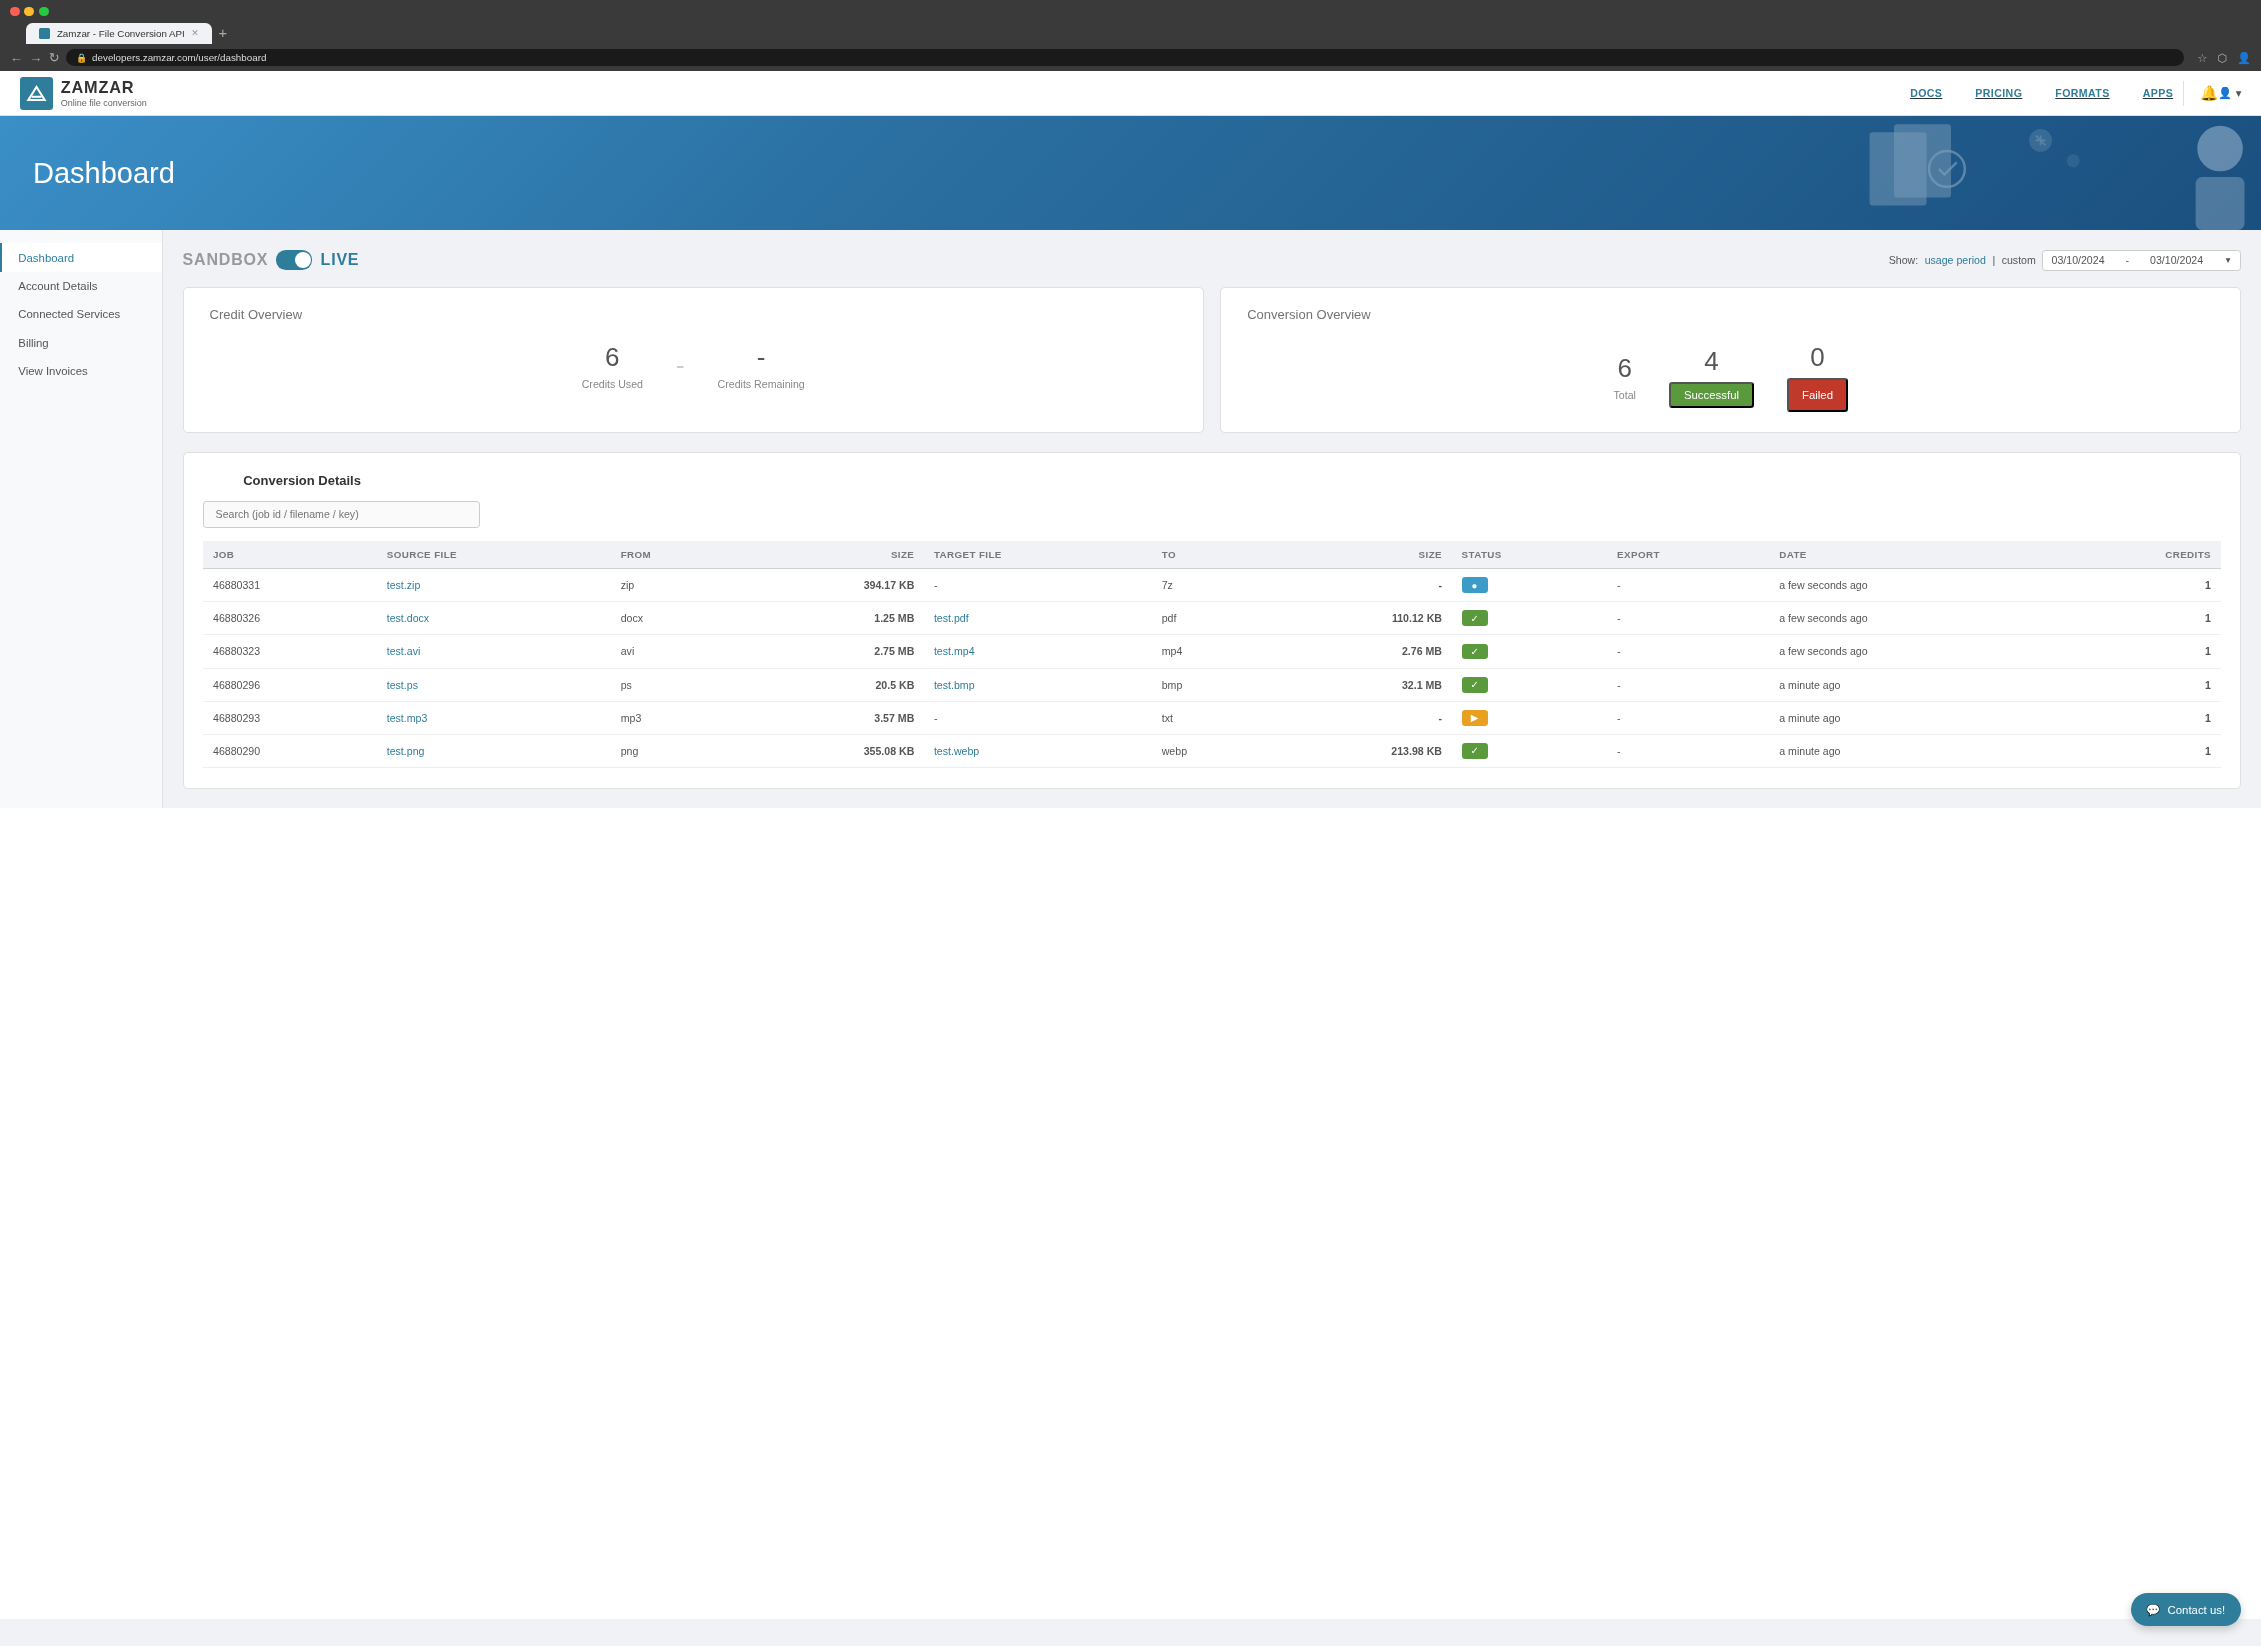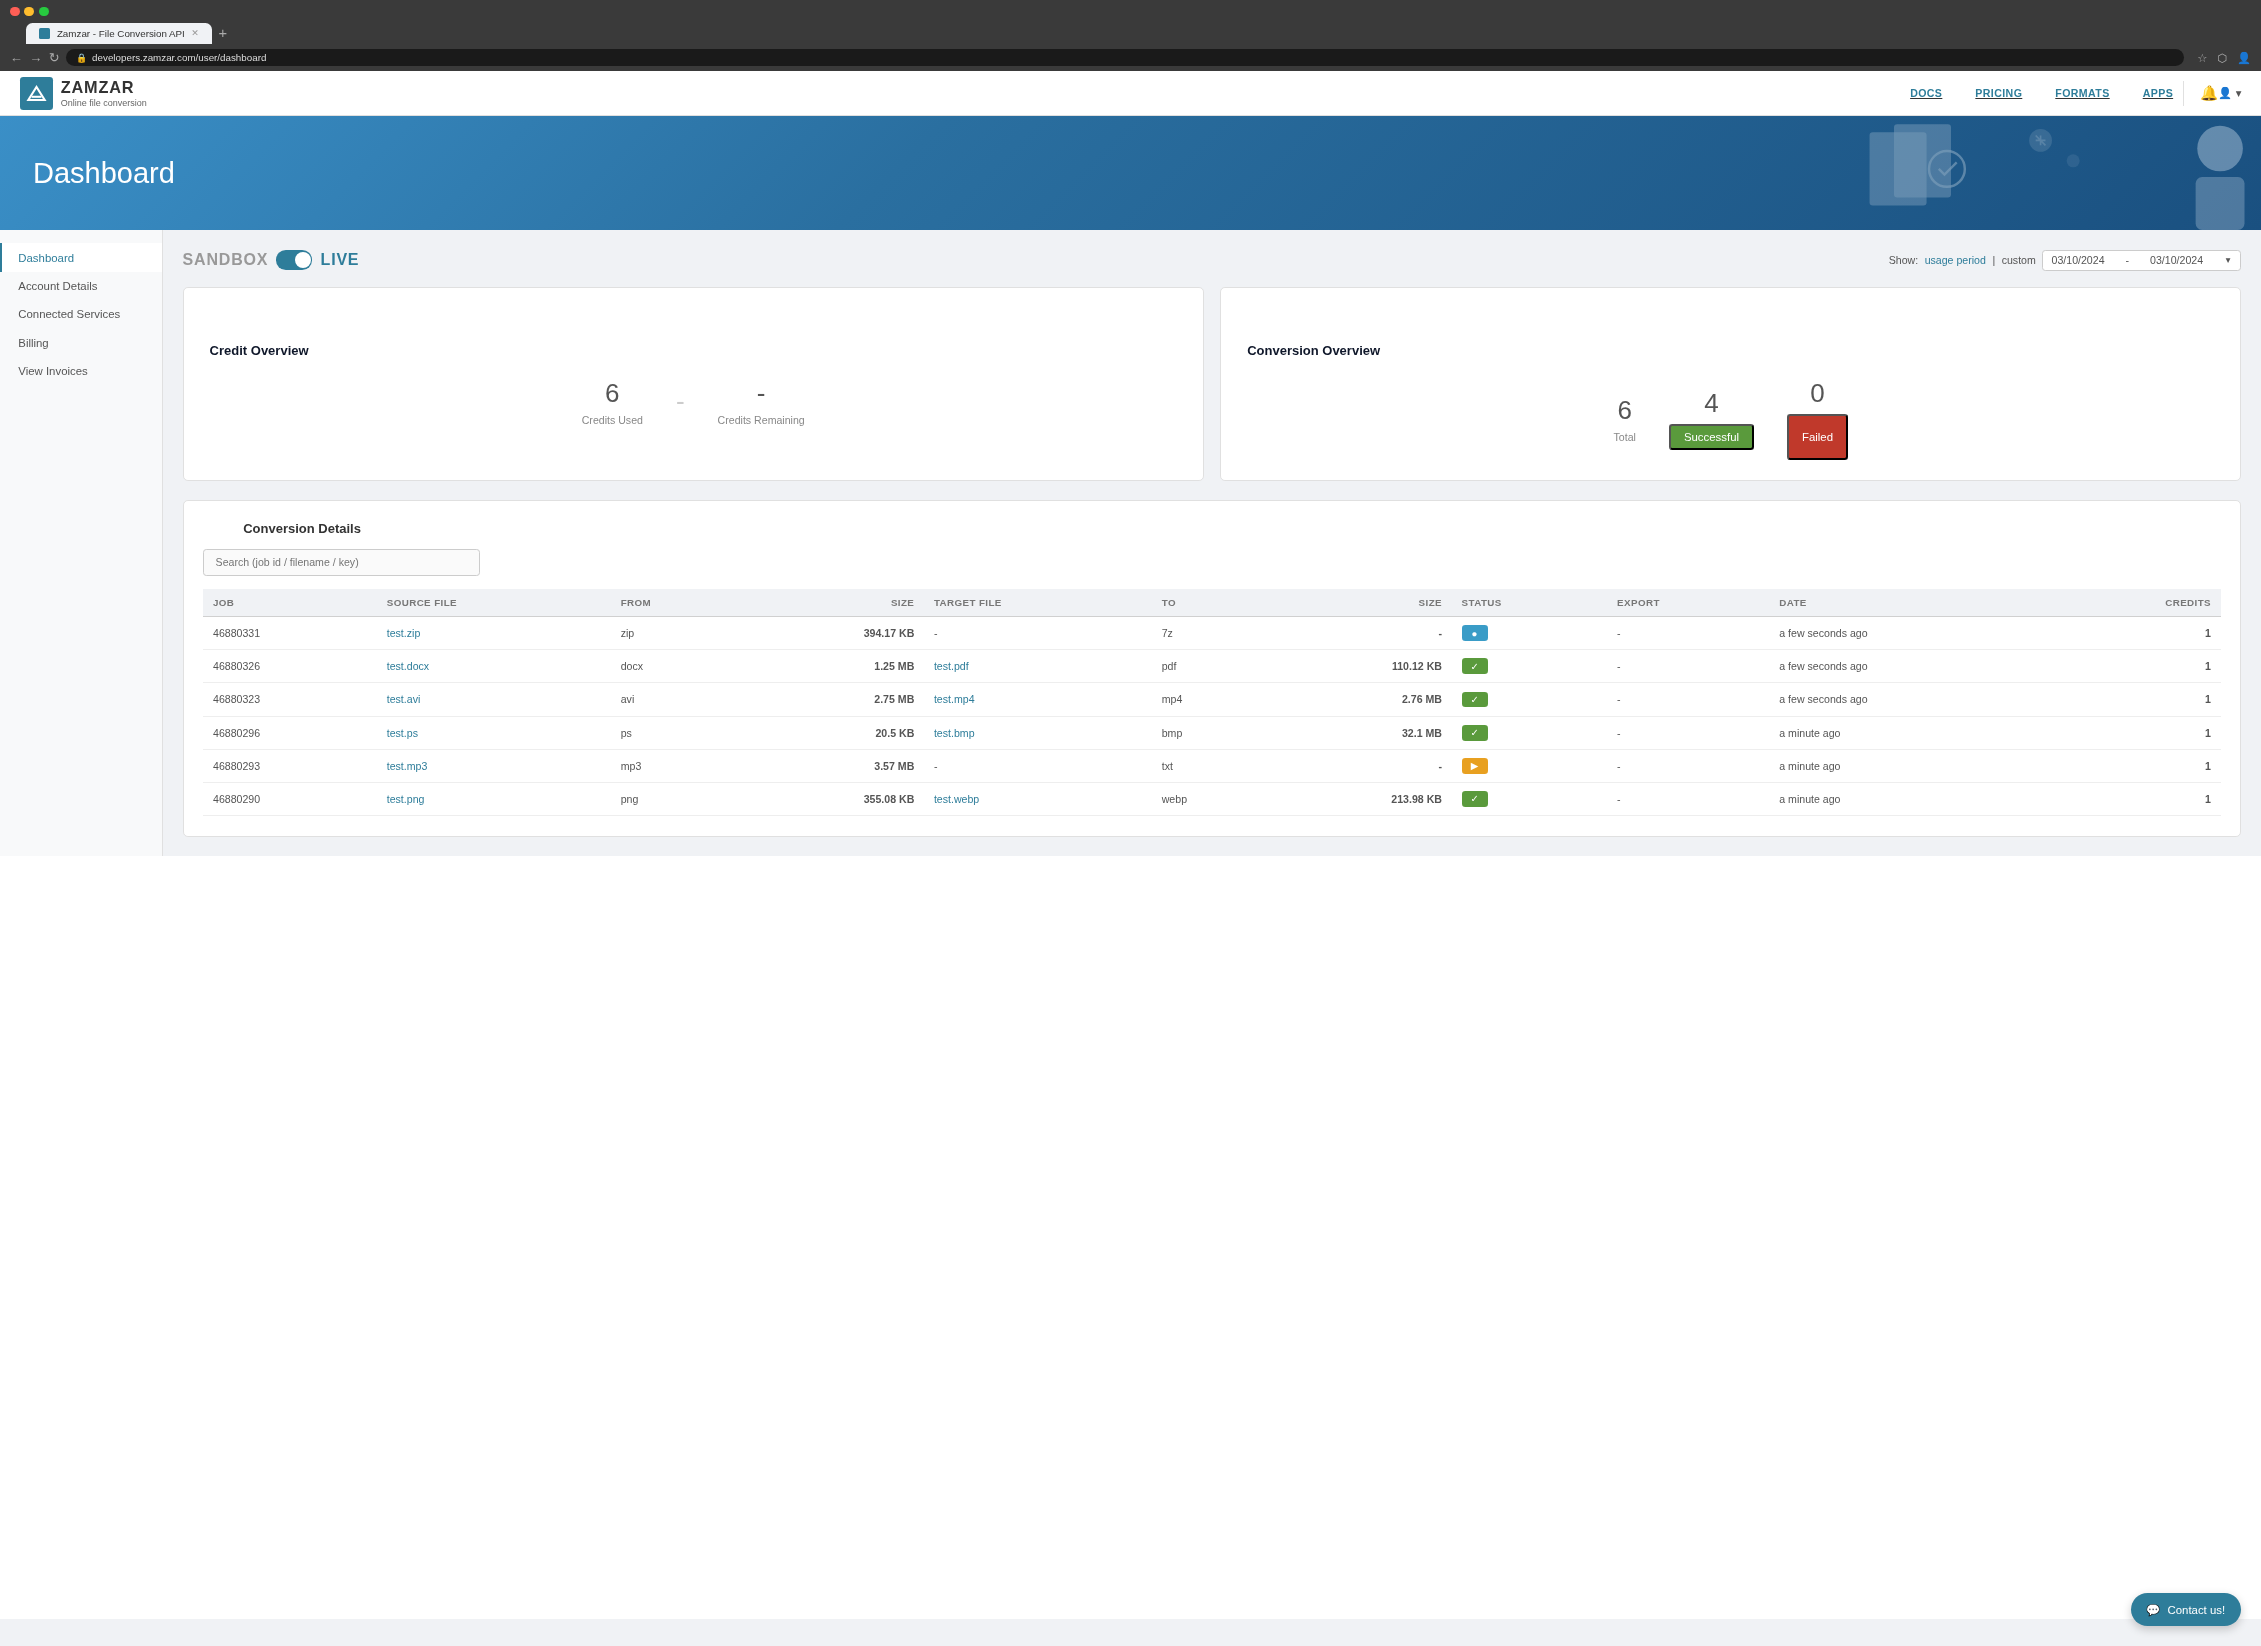--- a/index.html
+++ b/index.html
@@ -73,28 +73,28 @@
     .toggle-switch { width: 36px; height: 19.6px; background: #2E7D9A; border-radius: 9.8px; position: relative; cursor: pointer; }
     .toggle-thumb { width: 16.3px; height: 16.3px; background: #fff; border-radius: 50%; position: absolute; top: 1.6px; right: 1.6px; }
     .date-filter { display: flex; align-items: center; gap: 6.5px; font-size: 10.6px; color: #555; }
     .date-filter a { color: #2E7D9A; text-decoration: none; }
     .date-selector { background: #fff; border: 0.8px solid #ccc; border-radius: 3.3px; padding: 3.3px 8.2px; display: flex; align-items: center; gap: 21px; cursor: pointer; font-size: 10.6px; }
     .date-arrow { color: #555; font-size: 8.2px; }
 
     
     .overview-row { display: flex; gap: 16.3px; margin-bottom: 19.6px; }
     .overview-card { background: #fff; border: 0.8px solid #e0e0e0; border-radius: 4.9px; padding: 19.6px 26px; flex: 1; }
-    .card-title { font-size: 13px; font-weight: 700; color: #0f172a; margin-bottom: 19.6px; margin-top: 36px; }
+    .card-title { font-size: 13px; font-weight: 400; color: #737373; margin-bottom: 19.6px; }
     .card-stats { display: flex; align-items: center; justify-content: center; gap: 33px; }
     .stat-item { text-align: center; }
     .stat-value { font-size: 26px; color: #555; font-weight: 300; margin-bottom: 4.9px; }
     .stat-label { font-size: 10.6px; color: #888; }
     .stat-divider { font-size: 26px; color: #ccc; font-weight: 300; }
     .stat-badge-green { background: #5a9a3c; color: #fff; border-radius: 3.3px; padding: 4.9px 13px; font-size: 11.4px; font-weight: 500; cursor: pointer; }
-    .stat-badge-red { background: #c0392b; color: #fff; border-radius: 3.3px; padding: 15px 13px; font-size: 11.4px; font-weight: 500; cursor: pointer; }
+    .stat-badge-red { background: #c0392b; color: #fff; border-radius: 3.3px; padding: 9px 13px; font-size: 11.4px; font-weight: 500; cursor: pointer; }
 
     
     .details-card { background: #fff; border: 0.8px solid #e0e0e0; border-radius: 4.9px; padding: 19.6px; }
     .details-title { font-size: 13px; font-weight: 600; color: #333; margin-bottom: 13px; margin-left: 40px; }
     .search-box { width: 277px; padding: 6.5px 11.4px; border: 0.8px solid #ccc; border-radius: 3.3px; font-size: 10.6px; color: #999; background: #fafafa; margin-bottom: 13px; }
 
     
     .data-table { width: 100%; border-collapse: collapse; }
     .data-table th { background: #f0f2f5; padding: 8.2px 9.8px; text-align: left; font-size: 9.8px; font-weight: 600; color: #777; letter-spacing: 0.4px; border-bottom: 1.6px solid #d0d0d0; }
     .data-table th.right { text-align: right; }

